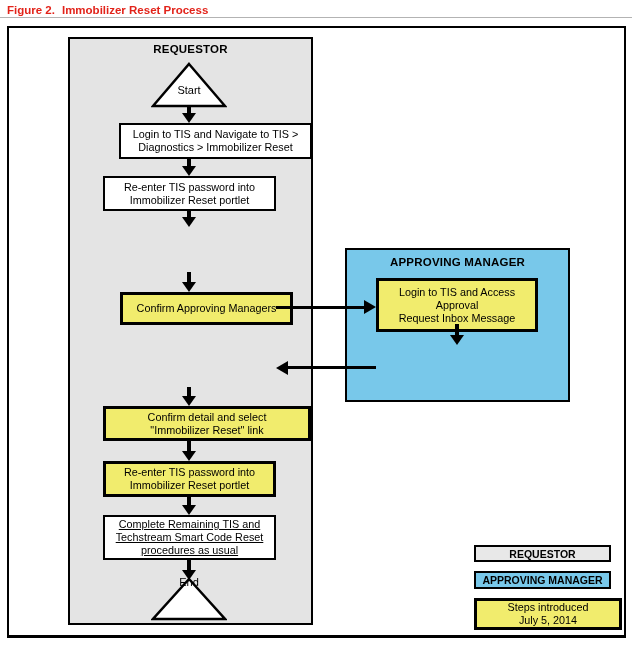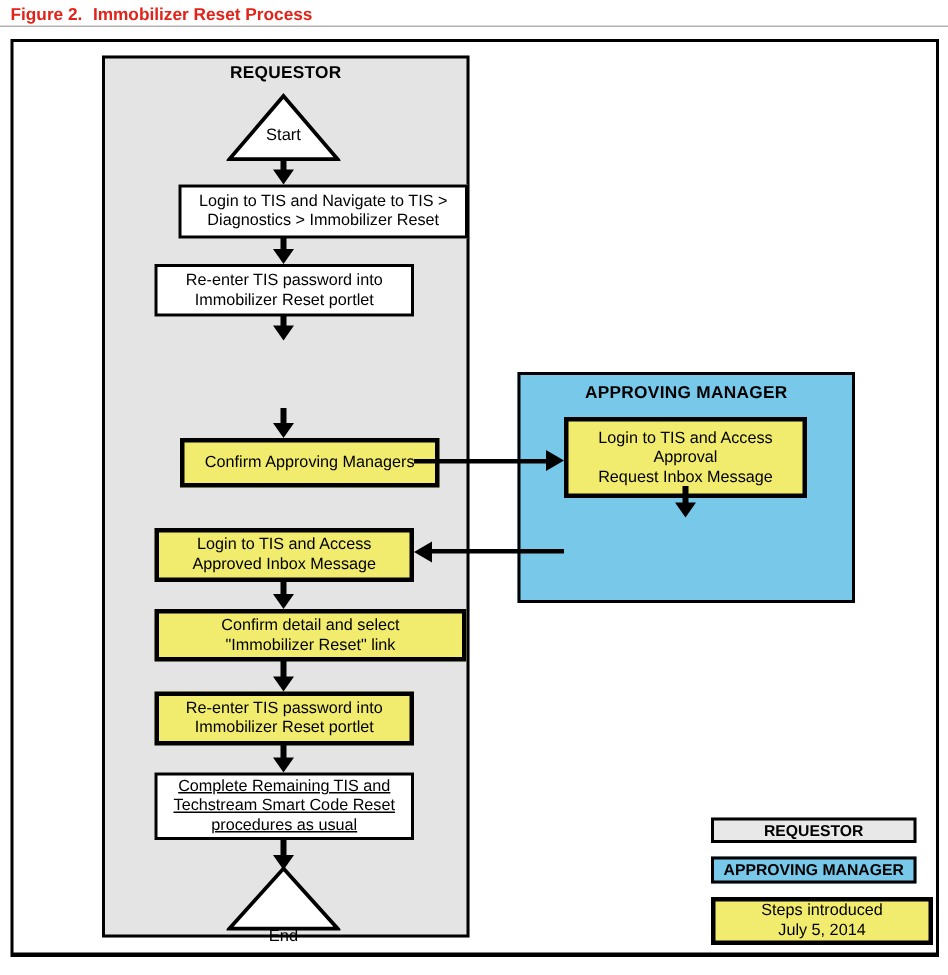--- a/index.html
+++ b/index.html
@@ -51,34 +51,32 @@
   <svg class="abs" style="left:151px;top:62px;" width="76" height="46">
     <polygon points="38,2 74,44 2,44" fill="#ffffff" stroke="#000000" stroke-width="2.5"></polygon>
   </svg>
   <div class="abs tri-label" style="left:151px;top:84px;width:76px;">Start</div>
 
   <div class="abs node" style="left:119px;top:123px;width:193px;height:36px;">Login to TIS and Navigate to TIS &gt;
 Diagnostics &gt; Immobilizer Reset</div>
   <div class="abs node" style="left:103px;top:176px;width:173px;height:35px;">Re-enter TIS password into
 Immobilizer Reset portlet</div>
   <div class="abs node hl" style="left:103px;top:292px;width:173px;height:33px;margin-left:17px;">Confirm Approving Managers</div>
-  <div class="abs node hl" style="left:103px;top:352px;width:173px;height:36px;">Login to TIS and Access
-Approved Inbox Message</div>
   <div class="abs node hl" style="left:103px;top:406px;width:208px;height:35px;">Confirm detail and select
 "Immobilizer Reset" link</div>
   <div class="abs node hl" style="left:103px;top:461px;width:173px;height:36px;">Re-enter TIS password into
 Immobilizer Reset portlet</div>
   <div class="abs node" style="left:103px;top:515px;width:173px;height:45px;text-decoration:underline;">Complete Remaining TIS and
 Techstream Smart Code Reset
 procedures as usual</div>
 
   <svg class="abs" style="left:151px;top:577px;" width="76" height="44">
     <polygon points="38,2 74,42 2,42" fill="#ffffff" stroke="#000000" stroke-width="2.5"></polygon>
   </svg>
-  <div class="abs tri-label" style="left:151px;top:618px;width:76px;">End</div>
+  <div class="abs tri-label" style="left:151px;top:576px;width:76px;">End</div>
 
   <div class="abs node hl" style="left:376px;top:278px;width:162px;height:54px;">Login to TIS and Access Approval
 Request Inbox Message</div>
 
   <div class="abs vstem" style="left:187px;top:106px;height:8px;"></div>
   <div class="abs vhead" style="left:182px;top:113px;"></div>
 
   <div class="abs vstem" style="left:187px;top:158px;height:9px;"></div>
   <div class="abs vhead" style="left:182px;top:166px;"></div>
 

